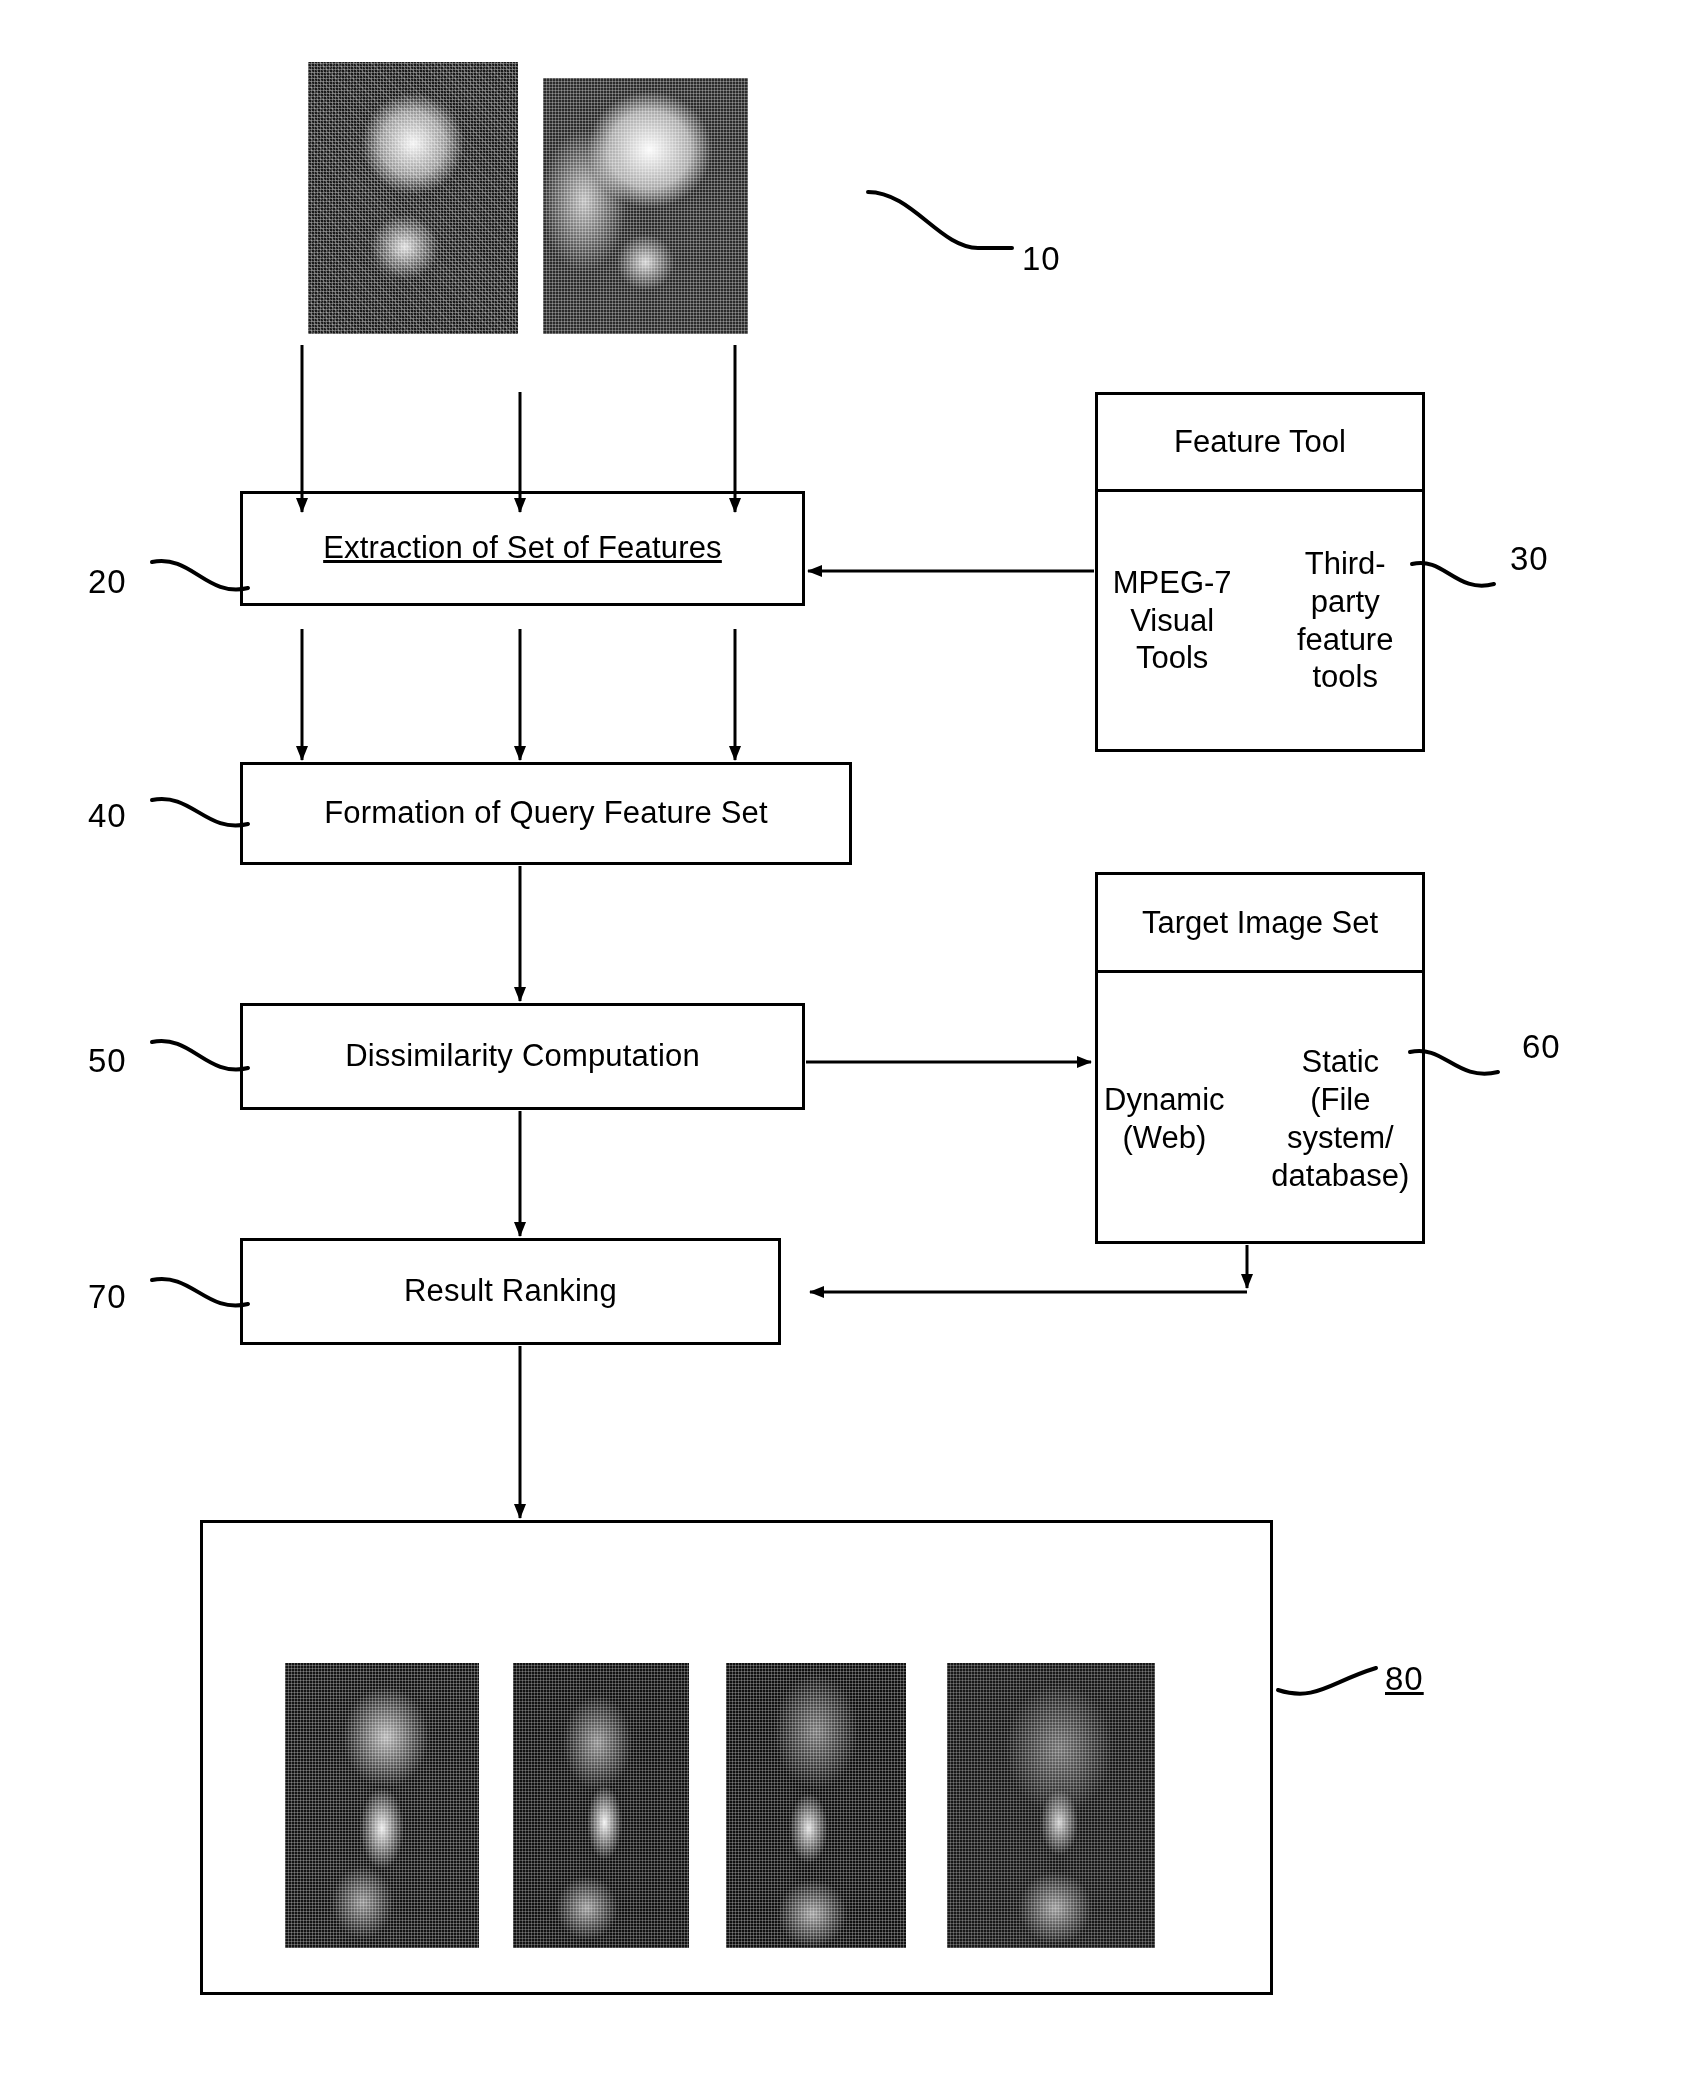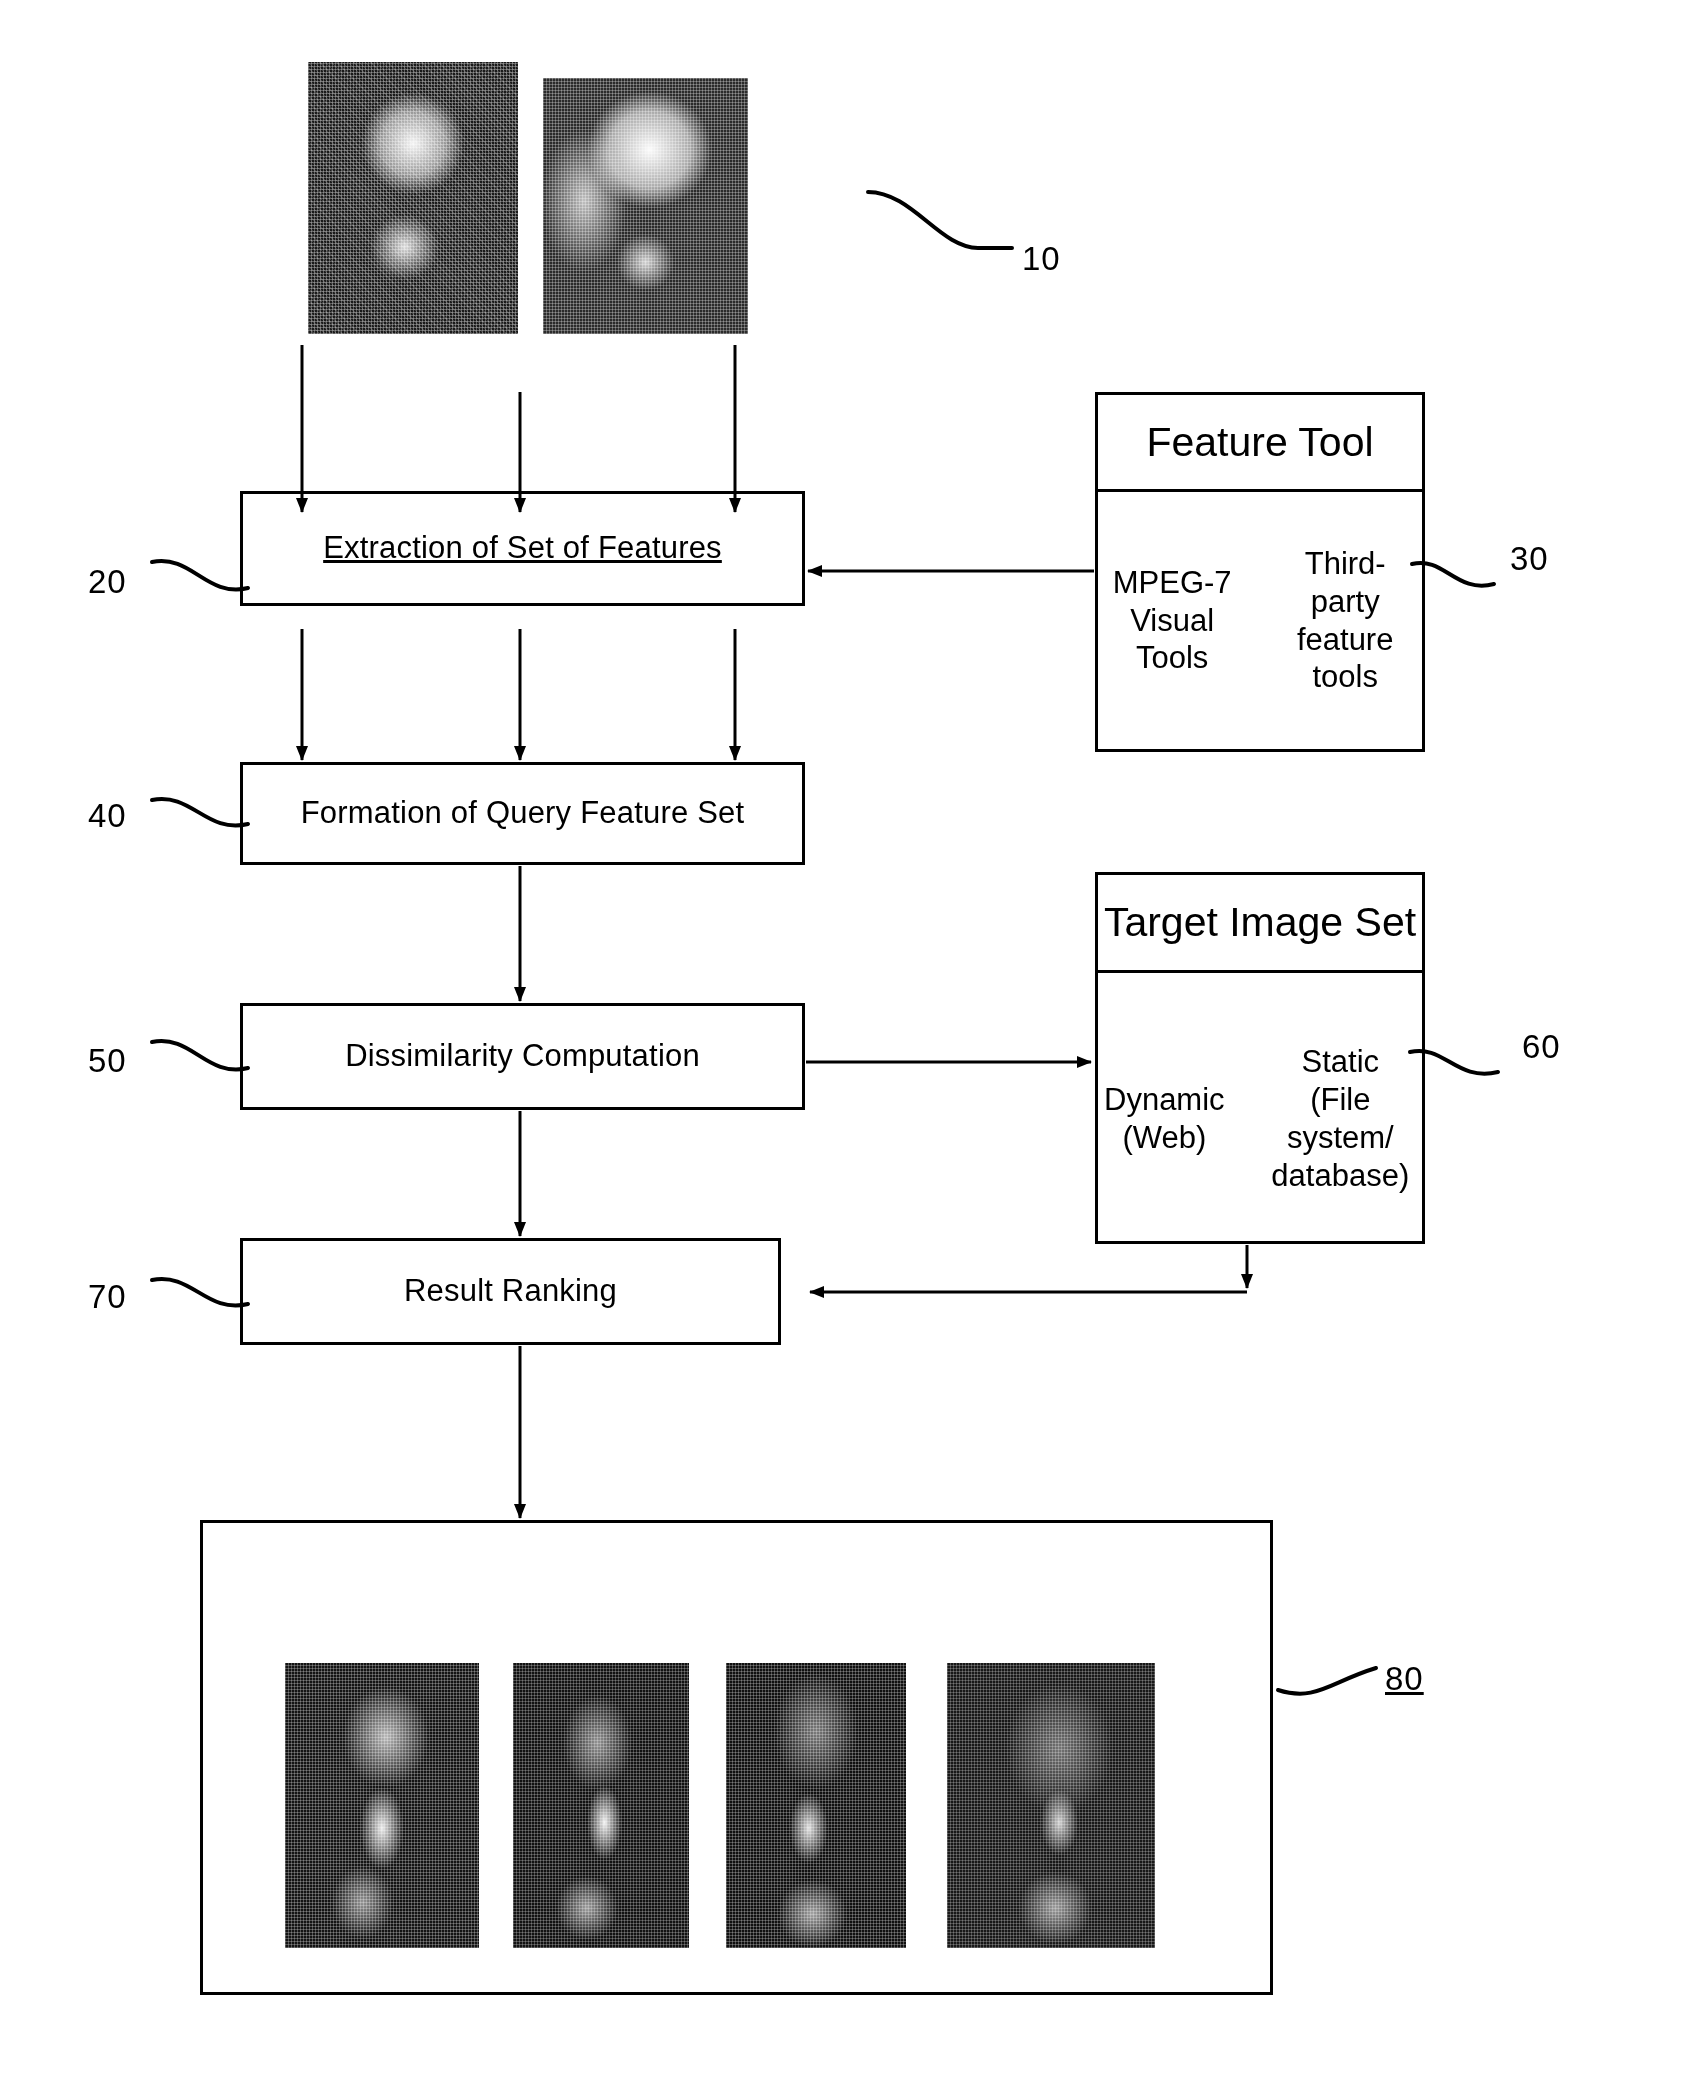--- a/index.html
+++ b/index.html
@@ -47,21 +47,21 @@
   }
   .panel-header {
     box-sizing: border-box;
     border-bottom: 3px solid #000;
     display: flex;
     align-items: center;
     justify-content: center;
     text-align: center;
   }
   .panel-header .hdr-text {
-    font-size: 41px;
+    font-size: 31px;
     white-space: nowrap;
     text-align: right;
   }
   .panel-body {
     flex: 1;
     display: flex;
     flex-direction: row;
     align-items: center;
     justify-content: center;
     text-align: center;
@@ -162,21 +162,21 @@
 
 <div id="page">
 
   <div class="portrait pt-a" style="left:308px; top:62px; width:210px; height:272px;"></div>
   <div class="portrait pt-b" style="left:543px; top:78px; width:205px; height:256px;"></div>
 
   <div class="box" style="left:240px; top:491px; width:565px; height:115px;text-decoration:underline;">
     <span class="box-label">Extraction of Set of Features</span>
   </div>
 
-  <div class="box" style="left:240px; top:762px; width:565px; height:103px;">
+  <div class="box" style="left:240px; top:762px; width:612px; height:103px;">
     <span class="box-label">Formation of Query Feature Set</span>
   </div>
 
   <div class="box" style="left:240px; top:1003px; width:565px; height:107px;">
     <span class="box-label">Dissimilarity Computation</span>
   </div>
 
   <div class="box" style="left:240px; top:1238px; width:541px; height:107px;">
     <span class="box-label">Result Ranking</span>
   </div>

